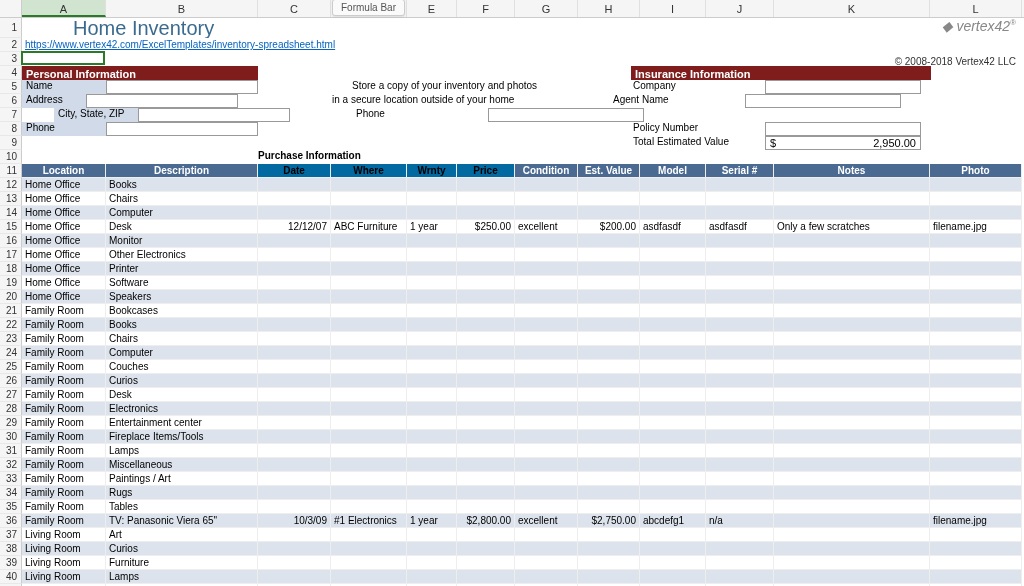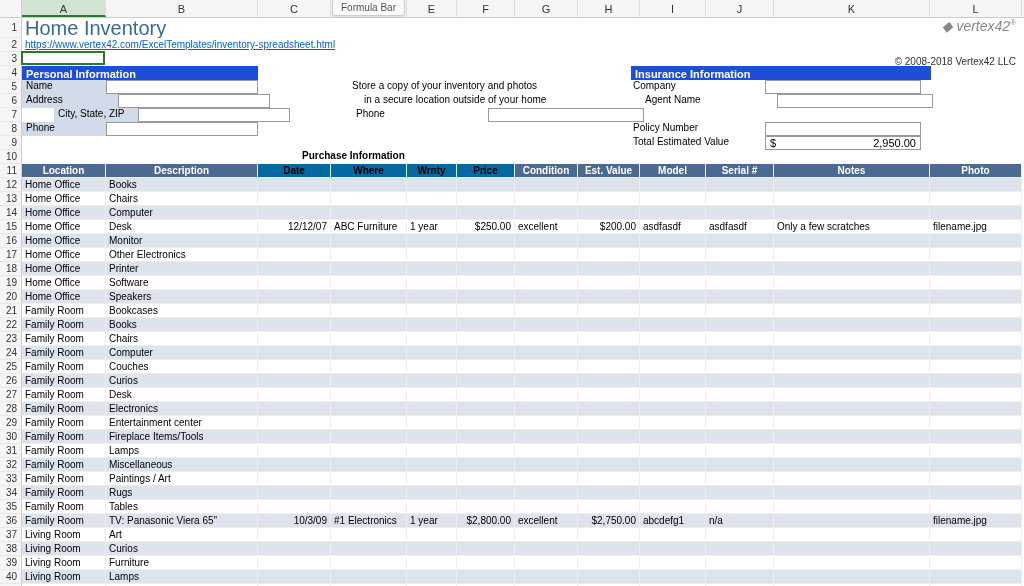--- a/index.html
+++ b/index.html
@@ -10,21 +10,21 @@
 .col-h { text-align: center; font-size: 11px; color: #333; border-right: 1px solid #e0e0e0; line-height: 18px; }
 .col-h.active { background: #d0e4d0; border-bottom: 2px solid #2a7a2a; }
 .row { display: flex; height: 14px; }
 .row.tall { height: 20px; }
 .row-num { width: 22px; text-align: right; padding-right: 4px; font-size: 10px; color: #333; background: #f5f5f5; border-right: 1px solid #ccc; border-bottom: 1px solid #e8e8e8; line-height: 14px; }
 .row.tall .row-num { line-height: 20px; }
 .cells { display: flex; flex: 1; position: relative; }
 .cell { border-right: 1px solid #eee; border-bottom: 1px solid #eee; padding: 0 3px; overflow: hidden; white-space: nowrap; line-height: 14px; font-size: 10px; }
 .title { font-size: 20px; color: #3a6b8f; font-weight: normal; }
 .link { color: #0563c1; text-decoration: underline; font-size: 10px; }
-.section-hdr { background: #1d4ed8; color: #fff; font-weight: bold; padding: 2px 4px; font-size: 11px; }
+.section-hdr { background: #7f1d1d; color: #fff; font-weight: bold; padding: 2px 4px; font-size: 11px; }
 .pinfo-label { background: #d0dae8; padding: 0 4px; font-size: 10px; }
 .pinfo-val { border: 1px solid #999; background: #fff; }
 .info-text { font-size: 10px; color: #000; }
 .col-hdr-cell { background: #4a6a92; color: #fff; text-align: center; font-weight: bold; font-size: 10px; line-height: 14px; }
 .col-hdr-light { background: #0369a1; color: #000; text-align: center; font-weight: bold; font-size: 10px; line-height: 14px; }
 .stripe { background: #dce3ed; }
 .right { text-align: right; }
 .brand { position: absolute; right: 8px; top: 0; font-size: 14px; color: #888; font-style: italic; }
 .copyright { position: absolute; right: 8px; top: 18px; font-size: 10px; color: #333; }
 .formula-bar { position: absolute; left: 332px; top: -1px; background: #fafafa; border: 1px solid #ccc; border-radius: 3px; padding: 2px 8px; font-size: 10px; color: #555; box-shadow: 0 1px 2px rgba(0,0,0,0.1); }
@@ -49,21 +49,21 @@
     <div class="col-h cH">H</div>
     <div class="col-h cI">I</div>
     <div class="col-h cJ">J</div>
     <div class="col-h cK">K</div>
     <div class="col-h cL">L</div>
   </div>
 
   <div id="grid">
       <div class="row tall">
         <div class="row-num">1</div>
-        <div class="cells" style="position: relative;">
+        <div class="cells" style="position: relative; margin-left: 48px;">
           <div class="cell title" style="width:400px;border:none;line-height:20px">Home Inventory</div>
    <div class="brand">◆ vertex42<sup style="font-size:8px">®</sup></div>
         </div>
       </div>
       <div class="row">
         <div class="row-num">2</div>
         <div class="cells" style="position: relative;">
           <div class="cell link" style="width:500px;border:none">https://www.vertex42.com/ExcelTemplates/inventory-spreadsheet.html</div>
    <div class="copyright">© 2008-2018 Vertex42 LLC</div>
         </div>
@@ -89,21 +89,21 @@
     <div class="pinfo-val" style="width:152px"></div>
     <div style="width:64px"></div>
     <div class="info-text" style="width:309px;padding-left:30px">Store a copy of your inventory and photos</div>
     <div style="width:134px;font-size:10px;padding-left:2px">Company</div>
     <div class="pinfo-val" style="width:156px"></div>
         </div>
       </div>
       <div class="row">
         <div class="row-num">6</div>
         <div class="cells" style="position: relative;">
-          <div class="pinfo-label" style="width:96px">Address</div>
+          <div class="pinfo-label" style="width:64px">Address</div>
     <div class="pinfo-val" style="width:152px"></div>
     <div style="width:64px"></div>
     <div class="info-text" style="width:309px;padding-left:30px">in a secure location outside of your home</div>
     <div style="width:134px;font-size:10px;padding-left:2px">Agent Name</div>
     <div class="pinfo-val" style="width:156px"></div>
         </div>
       </div>
       <div class="row">
         <div class="row-num">7</div>
         <div class="cells" style="position: relative; margin-left: 32px;">
@@ -131,21 +131,21 @@
           <div style="width:609px"></div>
    <div style="width:134px;font-size:10px;padding-left:2px">Total Estimated Value</div>
    <div class="pinfo-val" style="width:156px;display:flex;justify-content:space-between;padding:0 4px">
             <span>$</span>
             <span>2,950.00</span>
           </div>
         </div>
       </div>
       <div class="row">
         <div class="row-num">10</div>
-        <div class="cells" style="position: relative; gap: 44px;">
+        <div class="cells" style="position: relative;">
           <div style="width:236px"></div>
           <div style="width:200px;font-size:10px;font-weight:bold">Purchase Information</div>
         </div>
       </div>
       <div class="row">
         <div class="row-num">11</div>
         <div class="cells" style="position: relative;">
           <div class="cell col-hdr-cell cA">Location</div>
           <div class="cell col-hdr-cell cB">Description</div>
           <div class="cell col-hdr-light cC">Date</div>

